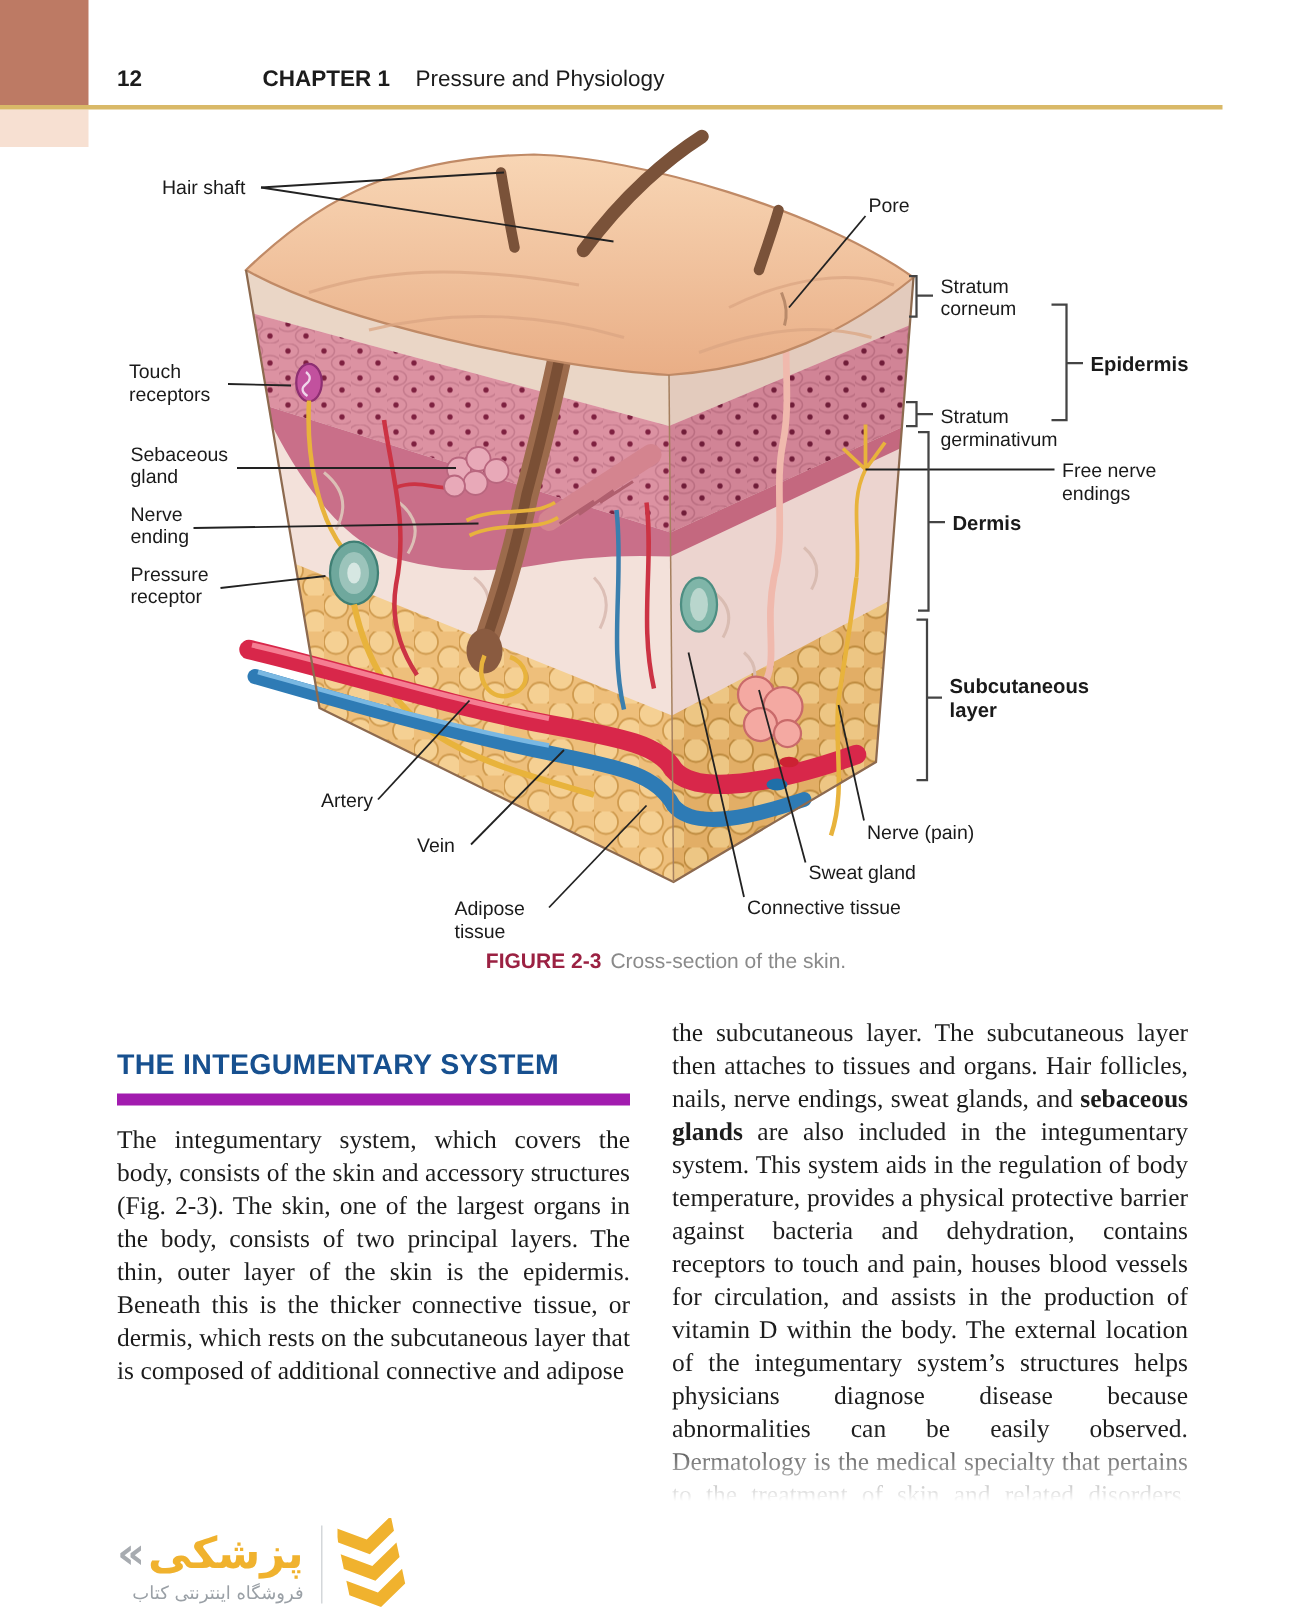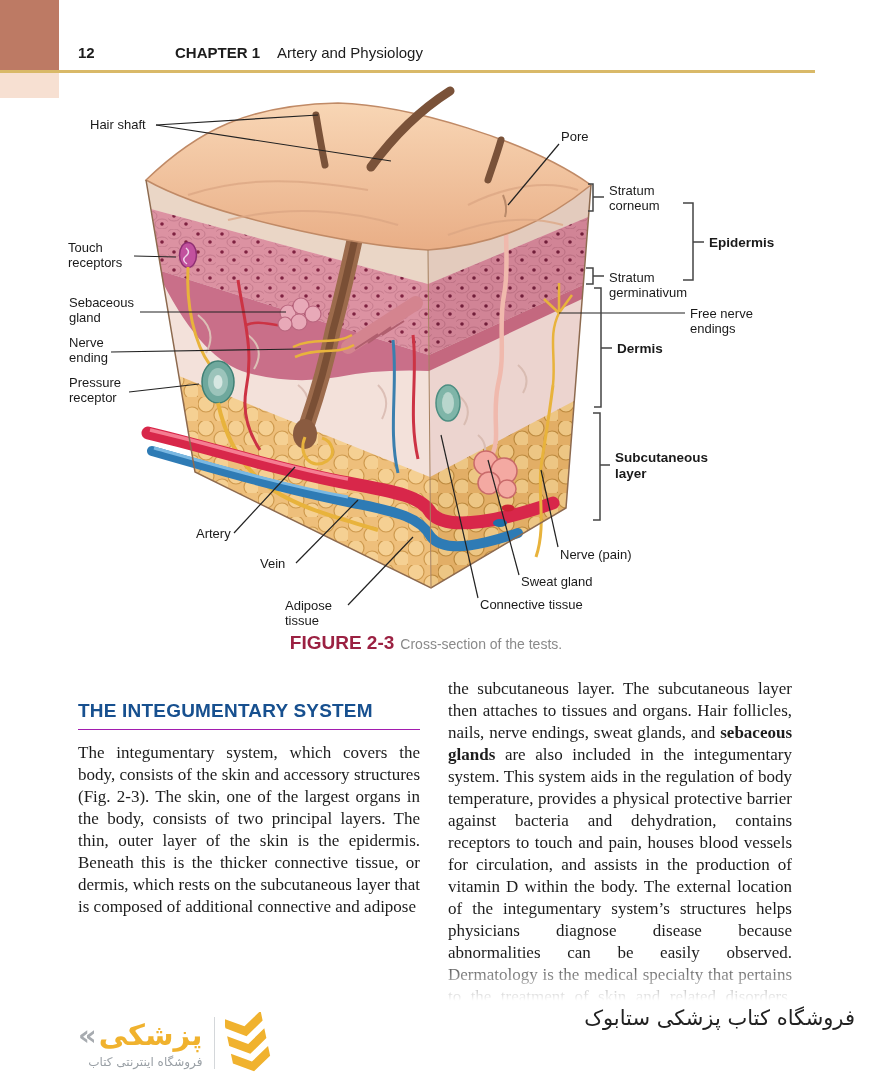--- a/index.html
+++ b/index.html
@@ -8,31 +8,31 @@
   
   .tab-dark{position:absolute;left:0;top:0;width:59px;height:70px;background:#bd7a64;}
   .tab-light{position:absolute;left:0;top:73px;width:59px;height:25px;background:#f7e0d2;}
   .gold-rule{position:absolute;left:0;top:70px;width:815px;height:3px;background:#d9b968;}
   
   .header{position:absolute;left:0;top:40px;width:820px;height:26px;font-family:"Liberation Sans",sans-serif;font-size:15px;padding-left:26px;}
   .pgnum{position:absolute;left:78px;top:4px;font-weight:bold;}
   .chap{position:absolute;left:175px;top:4px;font-weight:bold;}
   .chap-title{position:absolute;left:277px;top:4px;}
   
-  .figure{position:absolute;left:48px;top:85px;width:756px;height:575px;}
+  .figure{position:absolute;left:66px;top:85px;width:756px;height:575px;}
   .fig-caption{position:absolute;left:0;top:547px;width:100%;text-align:center;
                font-family:"Liberation Sans",sans-serif;font-size:14px;color:#8a8a8a;}
-  .fig-caption b{color:#9b2142;font-size:19px;margin-right:6px;}
+  .fig-caption b{color:#9b2142;font-size:14px;margin-right:6px;}
   
   .col{position:absolute;top:678px;font-size:17px;line-height:22px;text-align:justify;}
   .col-left{left:78px;width:342px;}
   .col-right{left:448px;width:344px;}
   .col p{margin:0;}
   .col h2{font-family:"Liberation Sans",sans-serif;font-size:19px;color:#17508f;
-          letter-spacing:.2px;margin:22px 0 12px 0;padding-bottom:7px;border-bottom:1px solid #a21caf;}
+          letter-spacing:.2px;margin:22px 0 12px 0;padding-bottom:7px;border-bottom:8px solid #a21caf;}
   .fade{position:absolute;left:0;top:955px;width:876px;height:52px;
         background:linear-gradient(to bottom,rgba(255,255,255,0),#ffffff 88%);}
   .whiteout{position:absolute;left:0;top:1003px;width:876px;height:77px;background:#fff;}
   
   .footer-title{position:absolute;right:21px;top:1006px;width:420px;text-align:right;direction:rtl;
                 font-family:"DejaVu Sans",sans-serif;font-size:21px;color:#222;}
   .footer-url{position:absolute;left:447px;top:1098px;width:415px;
               font-family:"DejaVu Sans",sans-serif;font-weight:bold;font-size:24px;
               letter-spacing:7px;color:#1e1e1e;white-space:nowrap;}
   .footer-url .gold{color:#f0b22e;}
@@ -50,21 +50,21 @@
 
 <div class="page">
 
   <div class="tab-dark"></div>
   <div class="tab-light"></div>
   <div class="gold-rule"></div>
 
   <div class="header">
     <span class="pgnum">12</span>
     <span class="chap">CHAPTER 1</span>
-    <span class="chap-title">Artery and Physiology</span>
+    <span class="chap-title">Pressure and Physiology</span>
   </div>
 
   <div class="figure">
     <svg width="756" height="570" viewBox="0 0 756 570">
       <defs>
         <linearGradient id="skinGrad" x1="0" y1="0" x2="0" y2="1">
           <stop offset="0" stop-color="#f8d6b5"></stop>
             <stop offset="1" stop-color="#e9ae86"></stop>
         </linearGradient>
         <pattern id="epiL" width="24" height="18" patternUnits="userSpaceOnUse">
@@ -236,21 +236,21 @@
         <text x="569" y="268" class="bold">Dermis</text>
         <text x="567" y="377" class="bold">Subcutaneous</text>
         <text x="567" y="393" class="bold">layer</text>
         <text x="512" y="474">Nerve (pain)</text>
         <text x="473" y="501">Sweat gland</text>
         <text x="432" y="524">Connective tissue</text>
       </g>
     </svg>
 
     <div class="fig-caption">
-      <b>FIGURE 2-3</b><span>Cross-section of the tests.</span>
+      <b>FIGURE 2-3</b><span>Cross-section of the skin.</span>
     </div>
   </div>
 
   <div class="col col-left">
     <h2>THE INTEGUMENTARY SYSTEM</h2>
     <p>The integumentary system, which covers the body, consists of the skin and accessory structures (Fig. 2-3). The skin, one of the largest organs in the body, consists of two principal layers. The thin, outer layer of the skin is the epidermis. Beneath this is the thicker connective tissue, or dermis, which rests on the subcutaneous layer that is composed of additional connective and adipose</p>
   </div>
   <div class="col col-right">
     <p><span>the subcutaneous layer. The subcutaneous layer then attaches to tissues and organs. Hair follicles, nails, nerve endings, sweat glands, and </span><b>sebaceous glands</b><span> are also included in the integumentary system. This system aids in the regulation of body temperature, provides a physical protective barrier against bacteria and dehydration, contains receptors to touch and pain, houses blood vessels for circulation, and assists in the production of vitamin D within the body. The external location of the integumentary system’s structures helps physicians diagnose disease because abnormalities can be easily observed. Dermatology is the medical specialty that pertains to the treatment of skin and related disorders. Please see Box 2-1 for some tests and assorted disorders associated</span></p>
   </div>
@@ -265,16 +265,15 @@
     </div>
     <div class="logo-div"></div>
     <svg width="46" height="62" viewBox="0 0 46 62">
       <g fill="#f0b22e" transform="rotate(-12 23 31)">
         <path d="M4,2 L23,14 L42,2 L42,12 L23,24 L4,12 Z"></path>
         <path d="M4,20 L23,32 L42,20 L42,30 L23,42 L4,30 Z"></path>
         <path d="M4,38 L23,50 L42,38 L42,48 L23,60 L4,48 Z"></path>
       </g>
     </svg>
   </div>
-  <div class="footer-title">فروشگاه کتاب پزشکی ستابوک</div>
   <div class="footer-url"><span>WWW.</span><span class="gold">S</span><span>ETA</span><span class="gold">B</span><span>OOK.COM</span></div>
 
 </div>
 
 </body></html>

